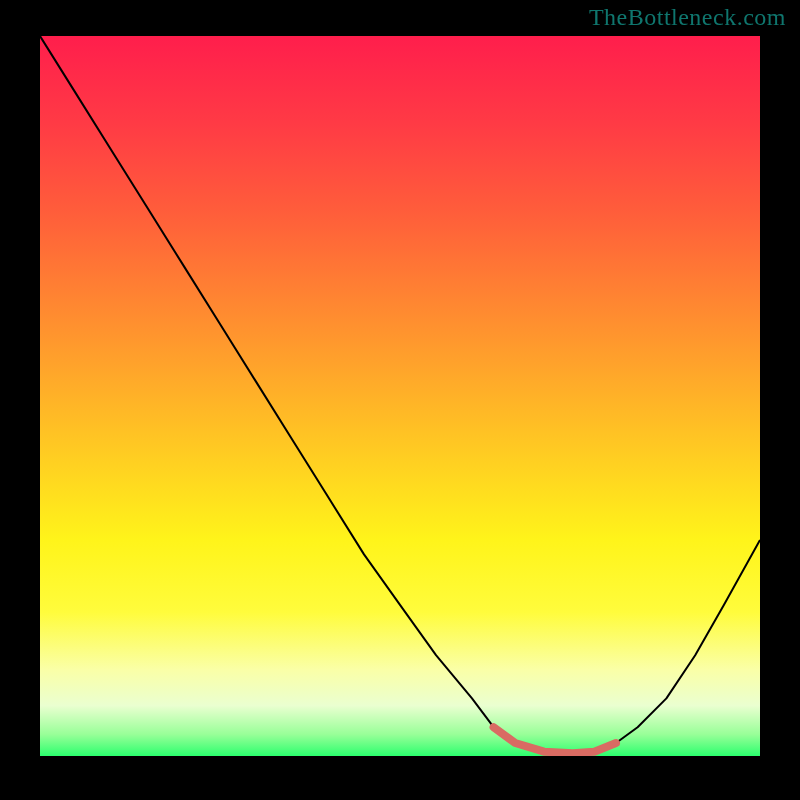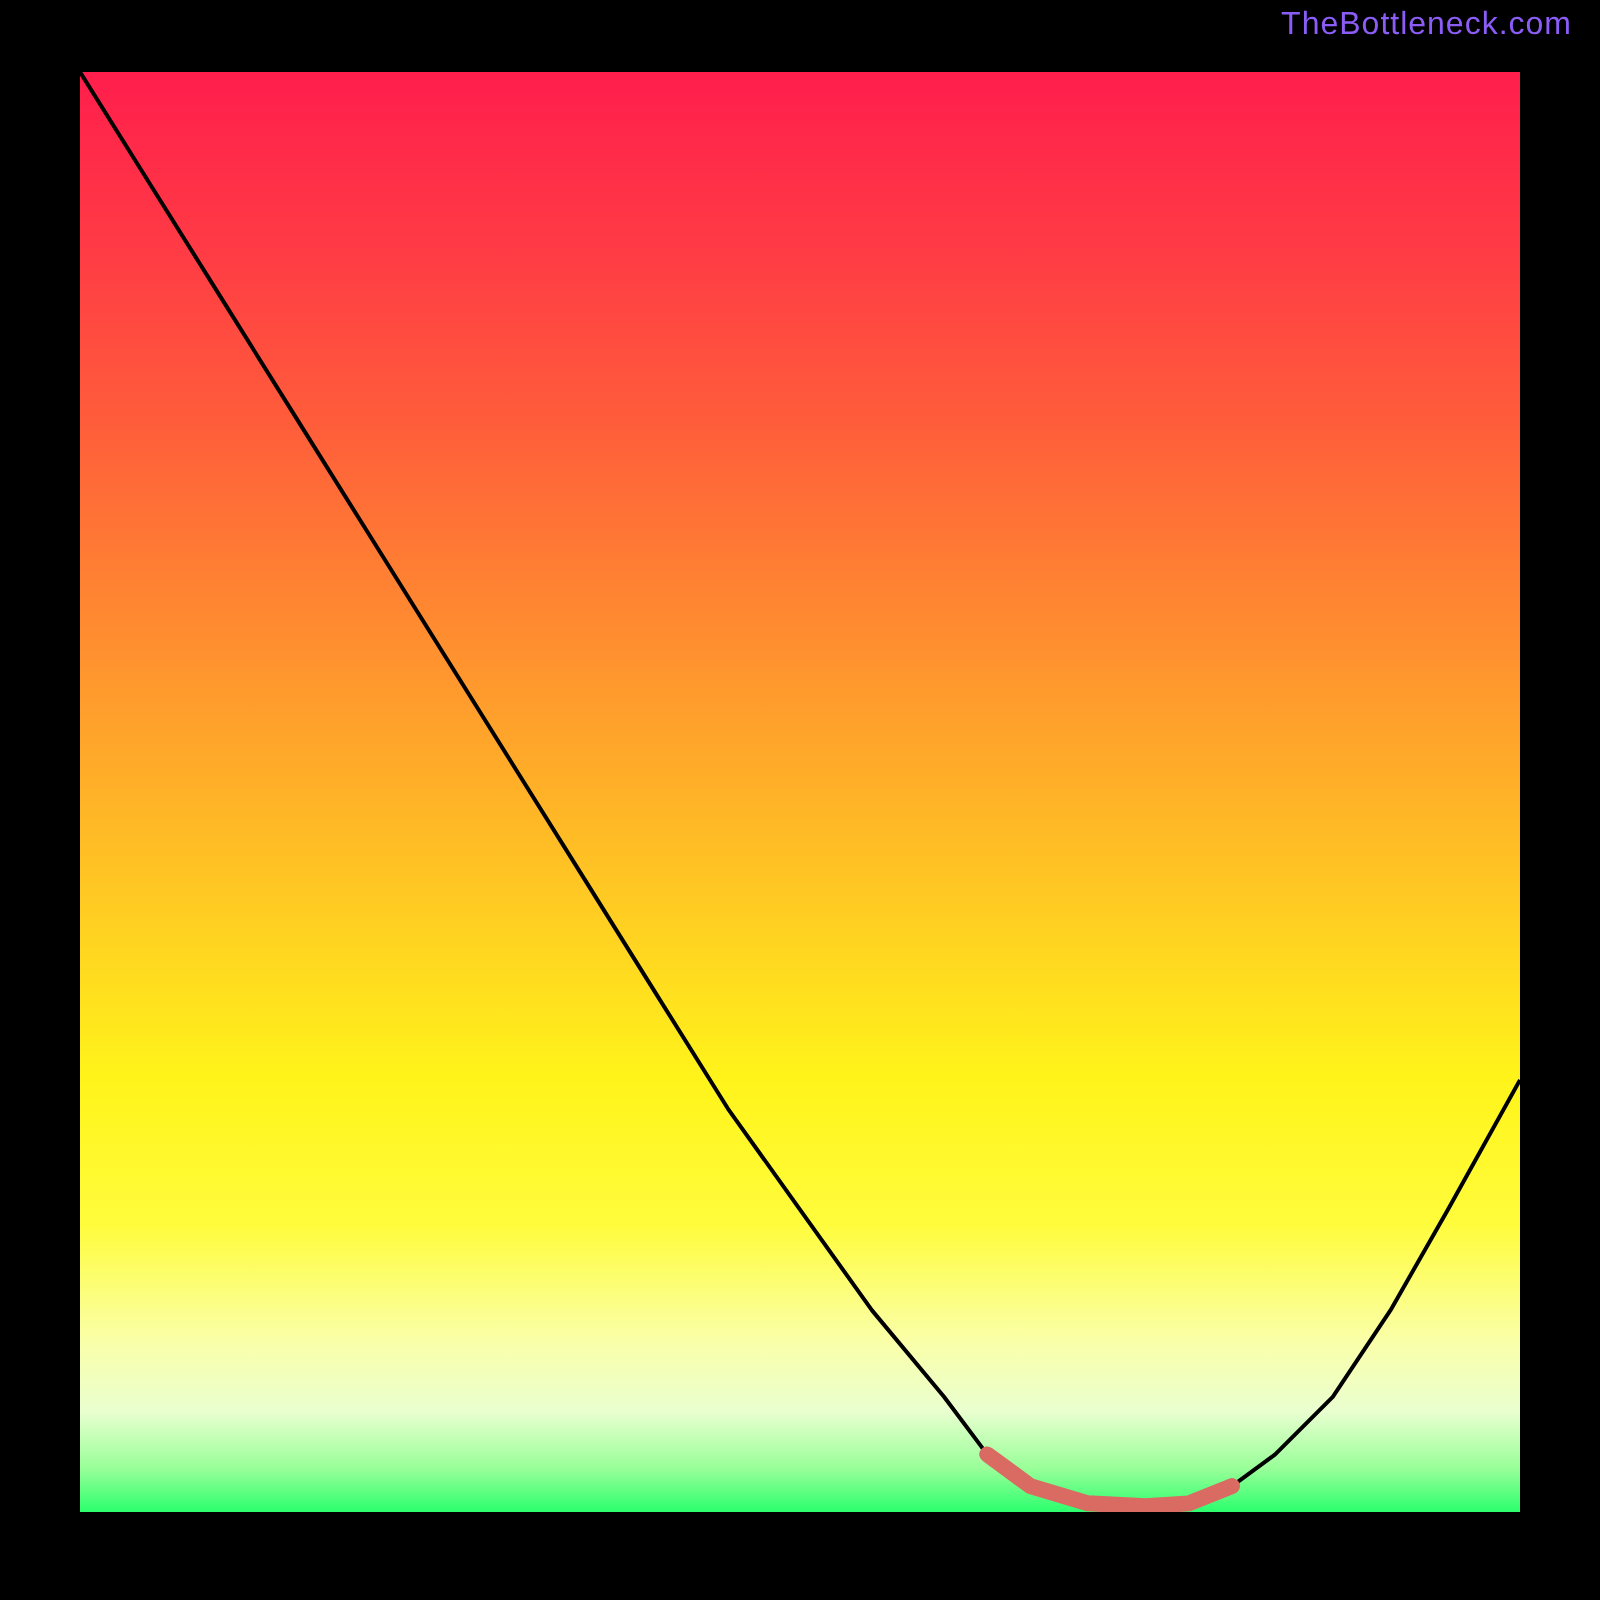--- a/index.html
+++ b/index.html
@@ -14,25 +14,26 @@
   .chart-container {
     position: relative;
     width: 800px;
     height: 800px;
     background: #000;
   }
   .watermark {
     position: absolute;
     top: 4px;
     right: 14px;
-    color: #8b5cf6;
-    font-size: 16px;
+    color: #0f766e;
+    font-size: 24px;
     font-weight: 500;
     letter-spacing: 0.5px;
     z-index: 5;
+    font-family: Liberation Serif, serif;
   }
   .plot-area {
     position: absolute;
     left: 40px;
     top: 36px;
     width: 720px;
     height: 720px;
   }
   svg {
     display: block;

